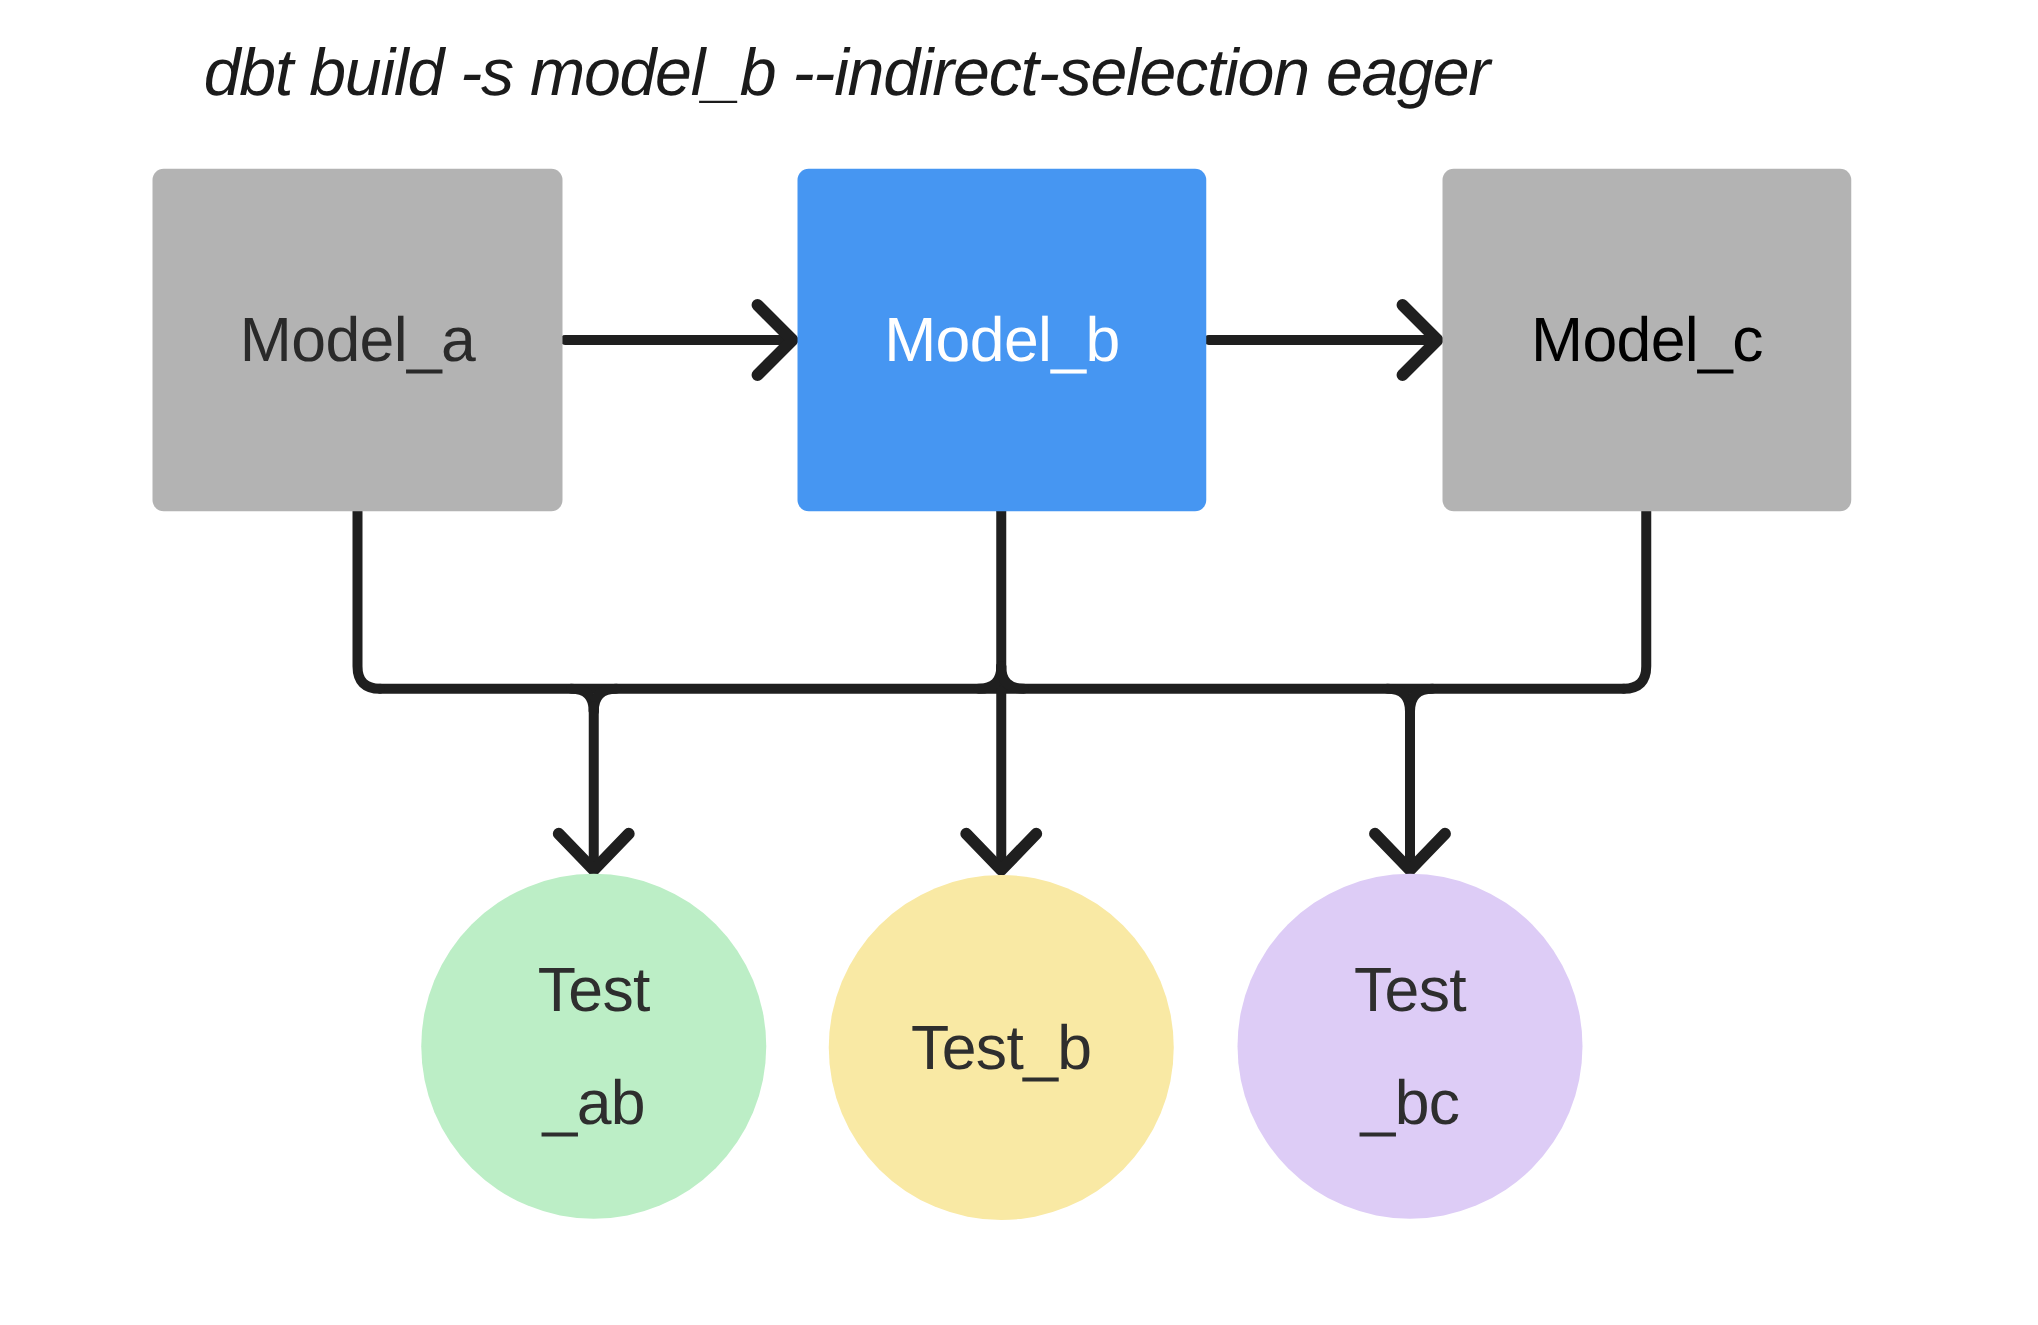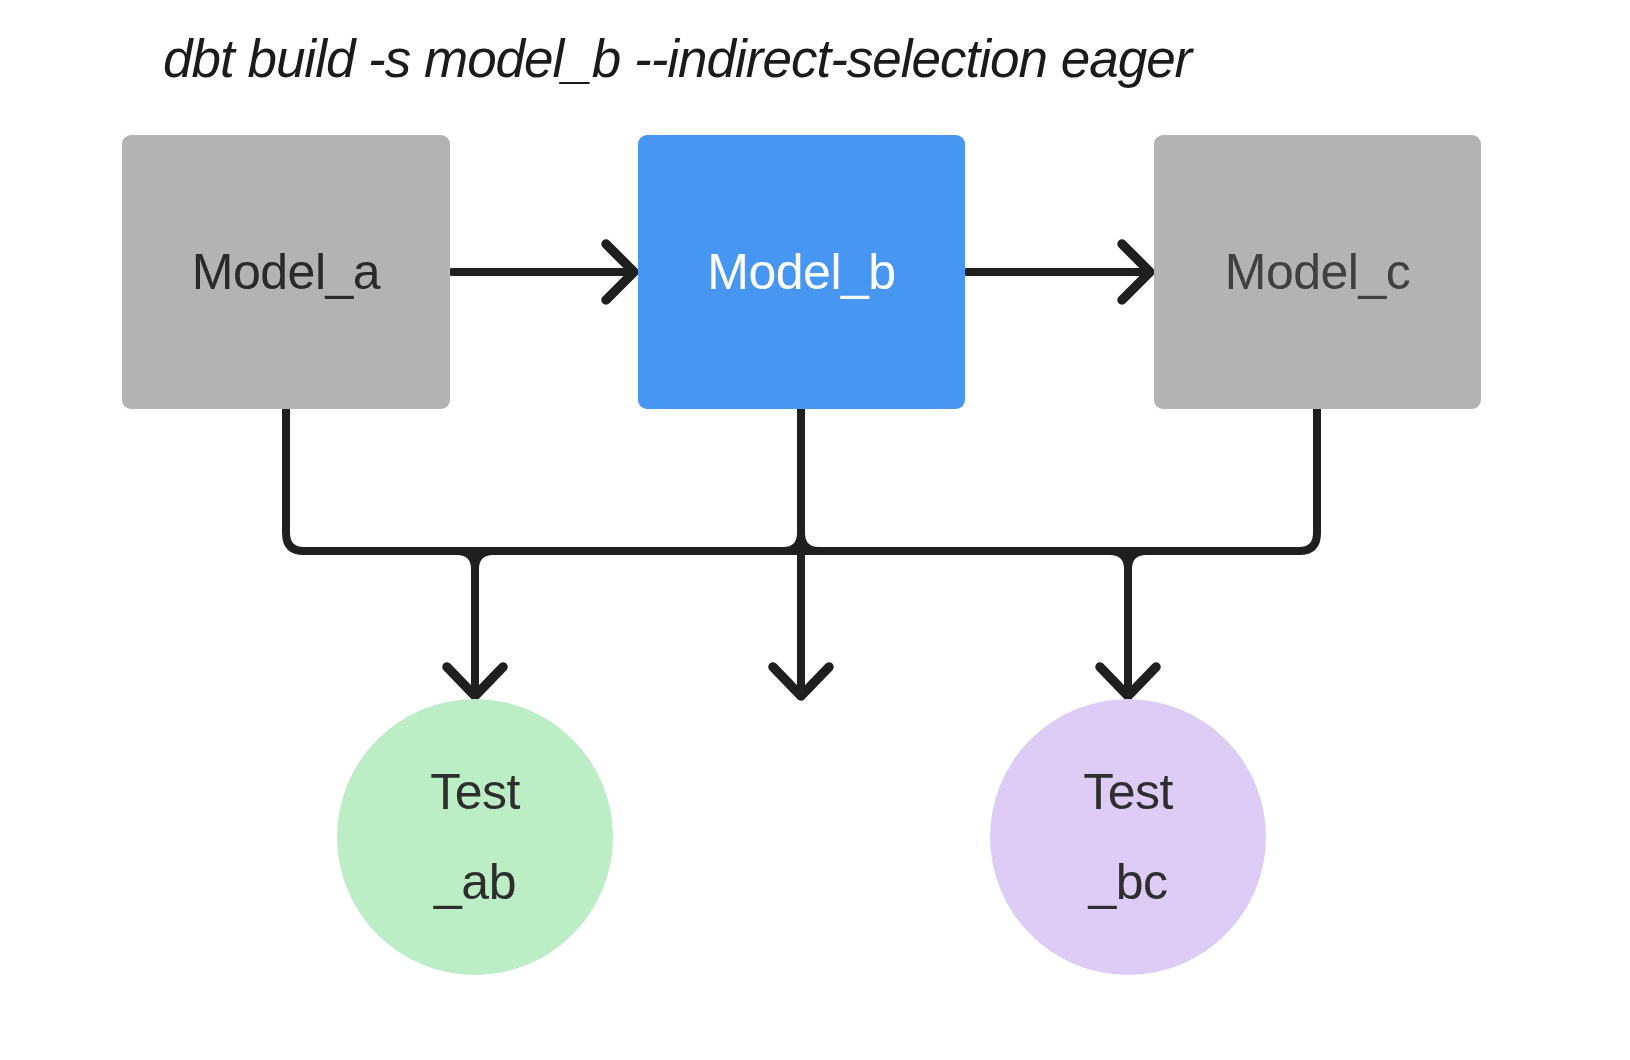--- a/index.html
+++ b/index.html
@@ -72,28 +72,31 @@
   </svg>
 
   <div class="model-box model-b" style="background: rgb(70, 150, 242); color: rgb(255, 255, 255);">
     <span>Model_b</span>
   </div>
 
   <div class="model-box model-a" style="background: rgb(179, 179, 179); color: rgb(42, 42, 42);">
     <span>Model_a</span>
   </div>
 
-  <div class="model-box model-c" style="background: rgb(179, 179, 179); color: #404040;">
+  <div class="model-box model-c" style="background: rgb(179, 179, 179); color: #000000;">
     <span>Model_c</span>
   </div>
 
   <div class="test-circle test-ab" style="background: rgb(188, 238, 198); color: rgb(46, 46, 46);">
     <span>Test
 _ab</span>
   </div>
 
+  <div class="test-circle test-b" style="background: rgb(249, 233, 164); color: rgb(46, 46, 46);">
+    <span>Test_b</span>
+  </div>
 
   <div class="test-circle test-bc" style="background: rgb(221, 204, 246); color: rgb(46, 46, 46);">
     <span>Test
 _bc</span>
   </div>
 
 </div>
 
 </body></html>

